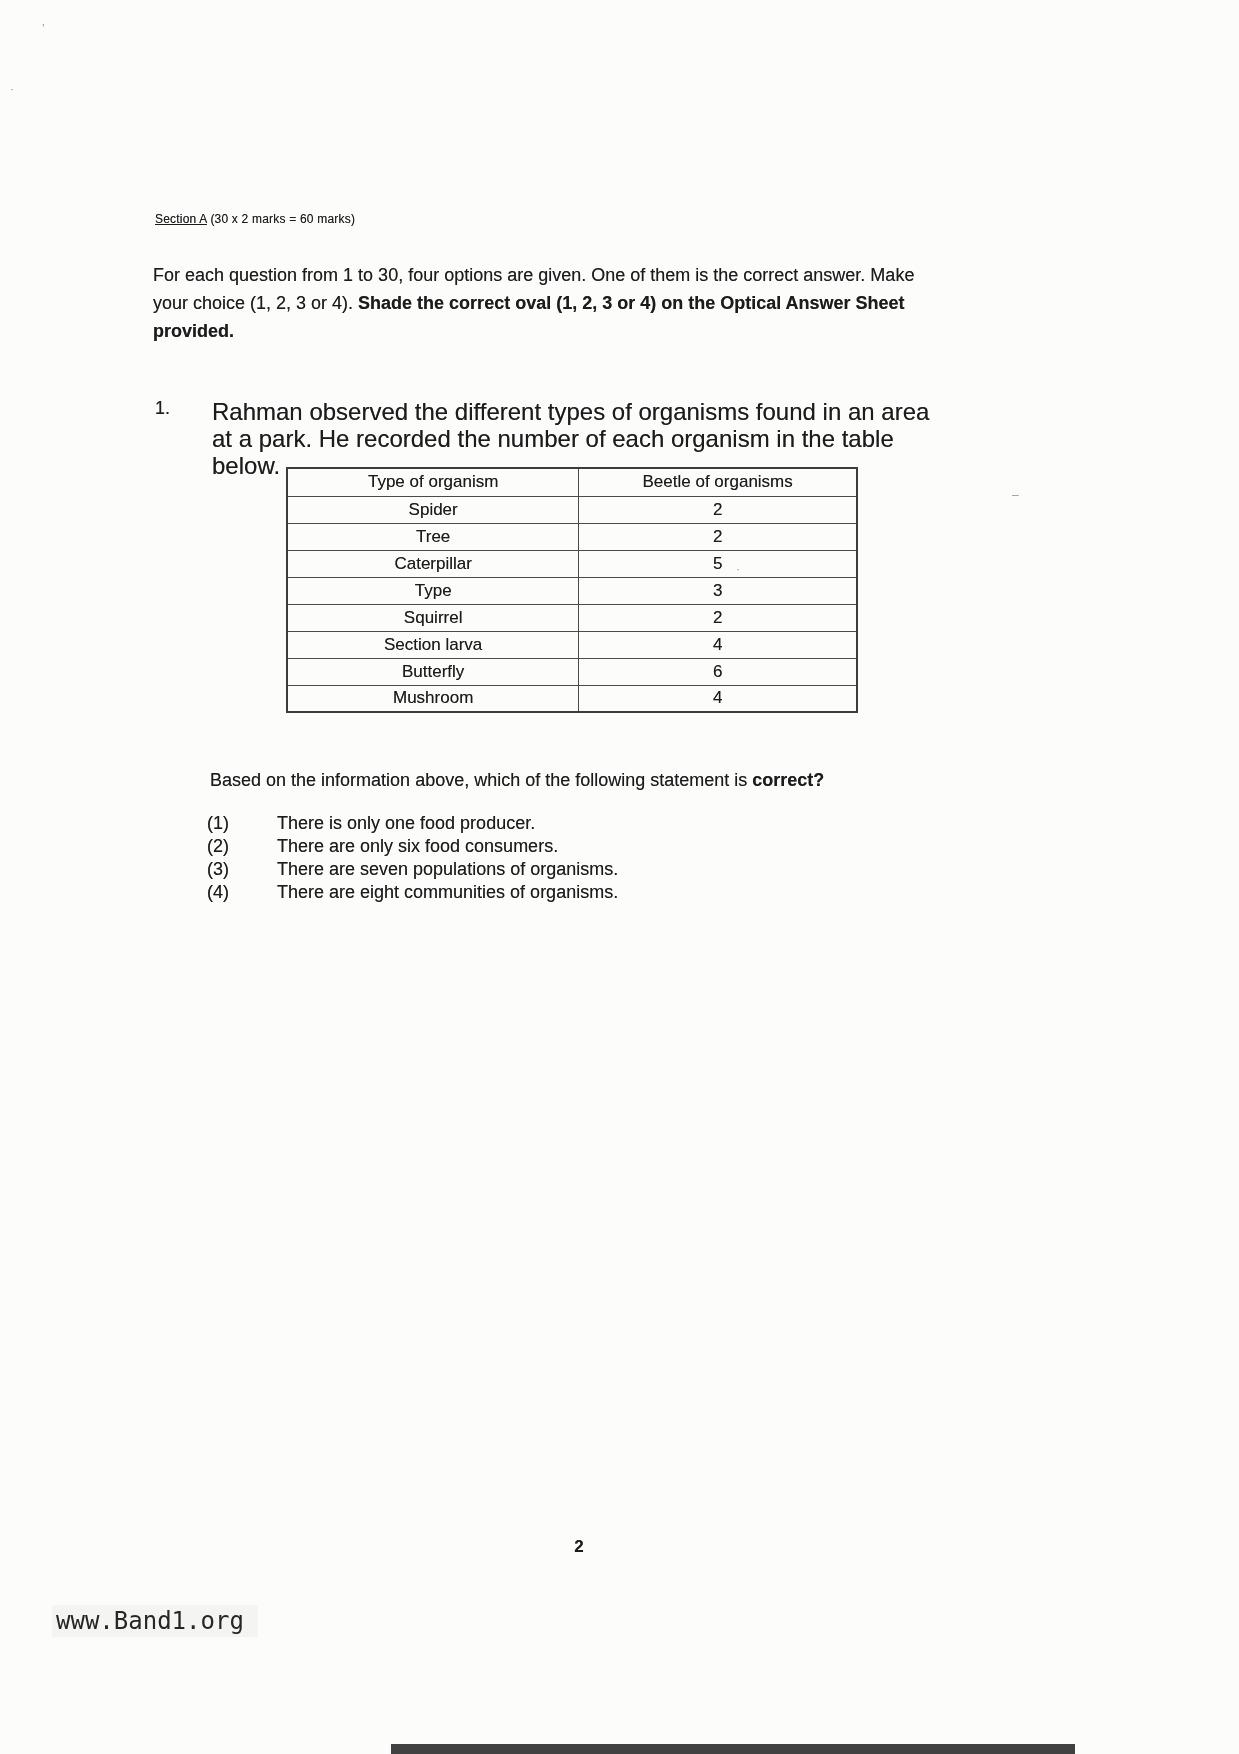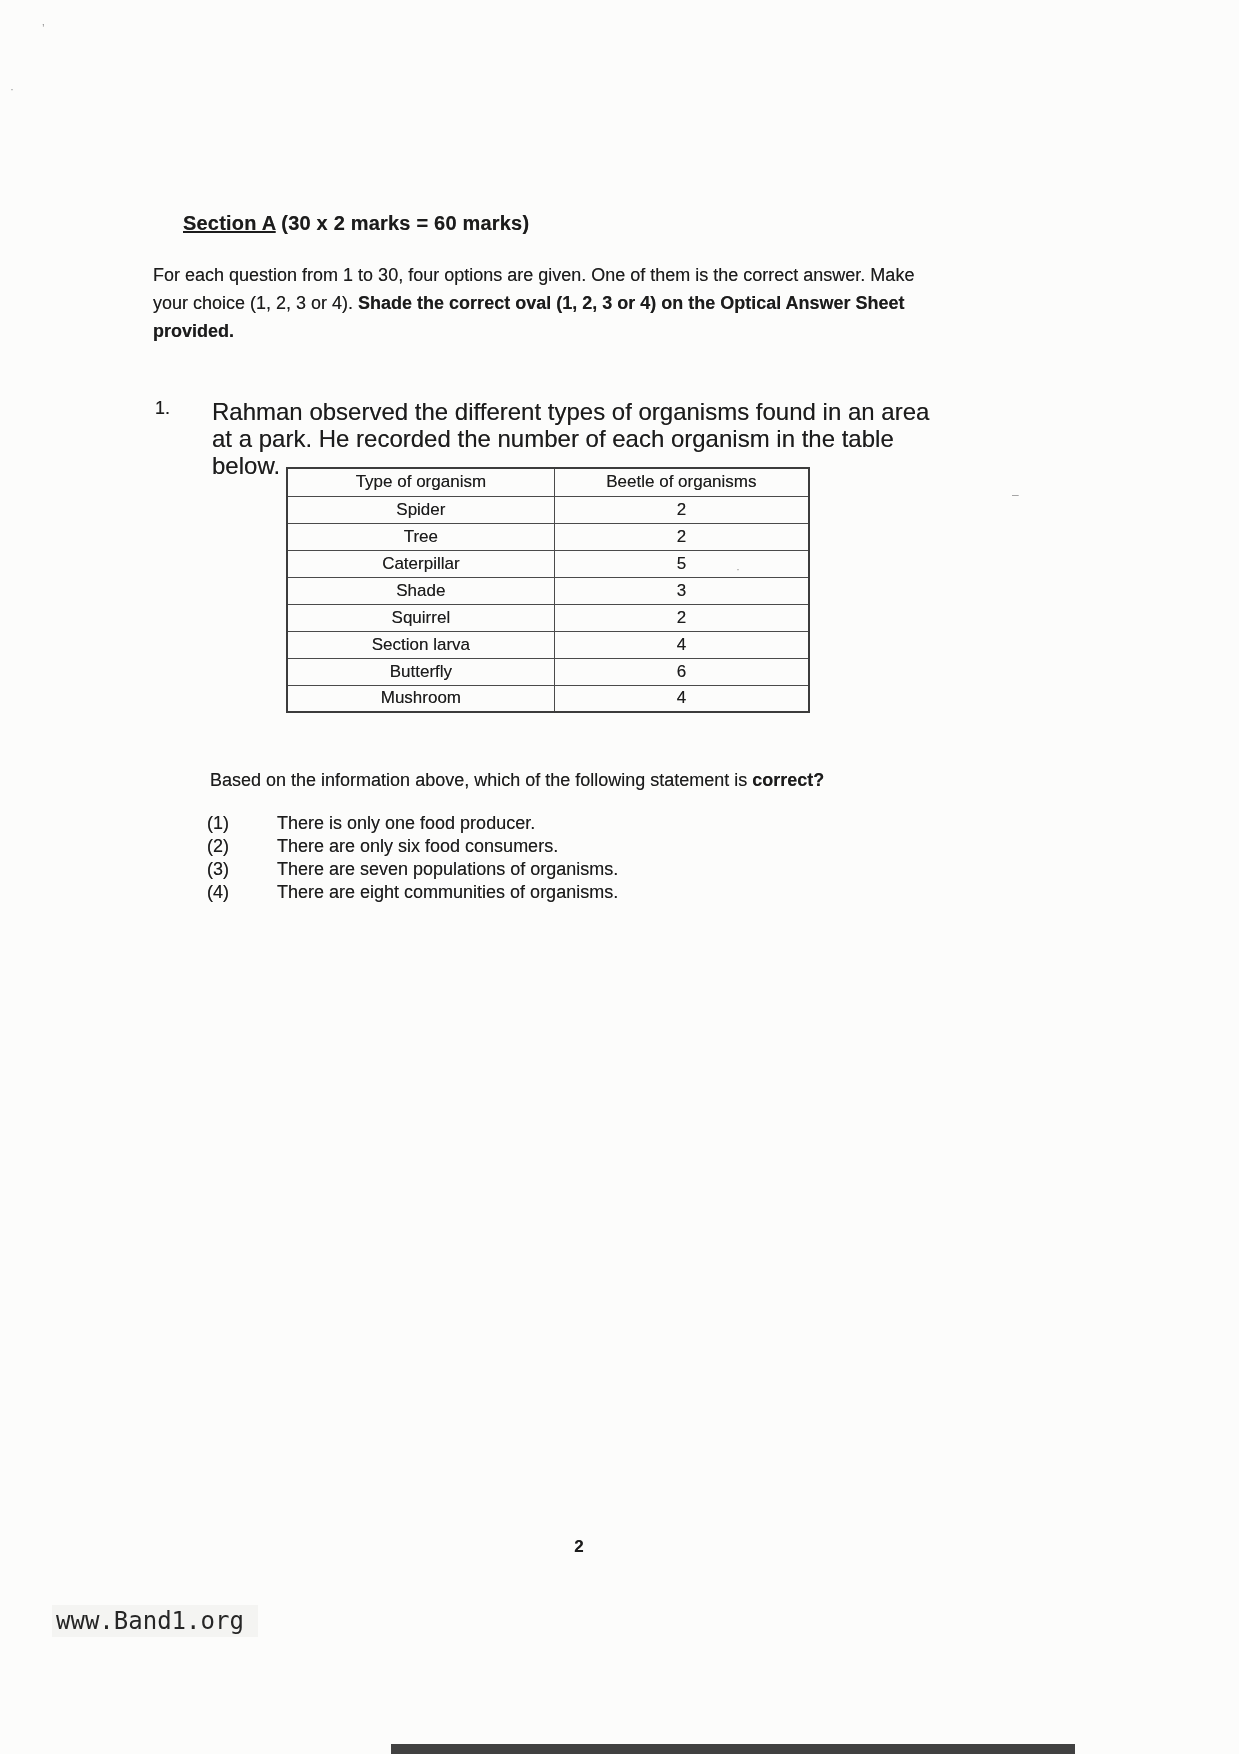--- a/index.html
+++ b/index.html
@@ -13,24 +13,23 @@
     color: #1c1c1c;
     font-family: "Liberation Sans", sans-serif;
     font-size: 18px;
     overflow: hidden;
     text-shadow: 0 0 0.5px rgba(20,20,20,0.55);
   }
   .section-heading {
     position: absolute;
     left: 155px;
     top: 212px;
-    font-weight: bold;
-    font-size: 20px;
+    font-weight: normal;
+    font-size: 12px;
     letter-spacing: 0.2px;
-    margin-left: 28px;
   }
   .section-heading .u { text-decoration: underline; }
   .instructions {
     position: absolute;
     left: 153px;
     top: 261px;
     width: 780px;
     font-size: 18px;
     line-height: 28px;
   }
@@ -46,21 +45,21 @@
     left: 212px;
     top: 398px;
     width: 720px;
     font-size: 24px;
     line-height: 27px;
   }
   table.organism-table {
     position: absolute;
     left: 286px;
     top: 467px;
-    width: 524px;
+    width: 572px;
     border-collapse: collapse;
     border: 2px solid #3c3c3c;
     font-size: 17px;
     background: #fcfcfb;
   }
   table.organism-table th,
   table.organism-table td {
     border: 1px solid #4a4a4a;
     text-align: center;
     font-weight: normal;
@@ -156,21 +155,21 @@
       </tr>
       <tr>
         <td>Tree</td>
         <td>2</td>
       </tr>
       <tr>
         <td>Caterpillar</td>
         <td>5</td>
       </tr>
       <tr>
-        <td>Shade</td>
+        <td>Type</td>
         <td>3</td>
       </tr>
       <tr>
         <td>Squirrel</td>
         <td>2</td>
       </tr>
       <tr>
         <td>Section larva</td>
         <td>4</td>
       </tr>

